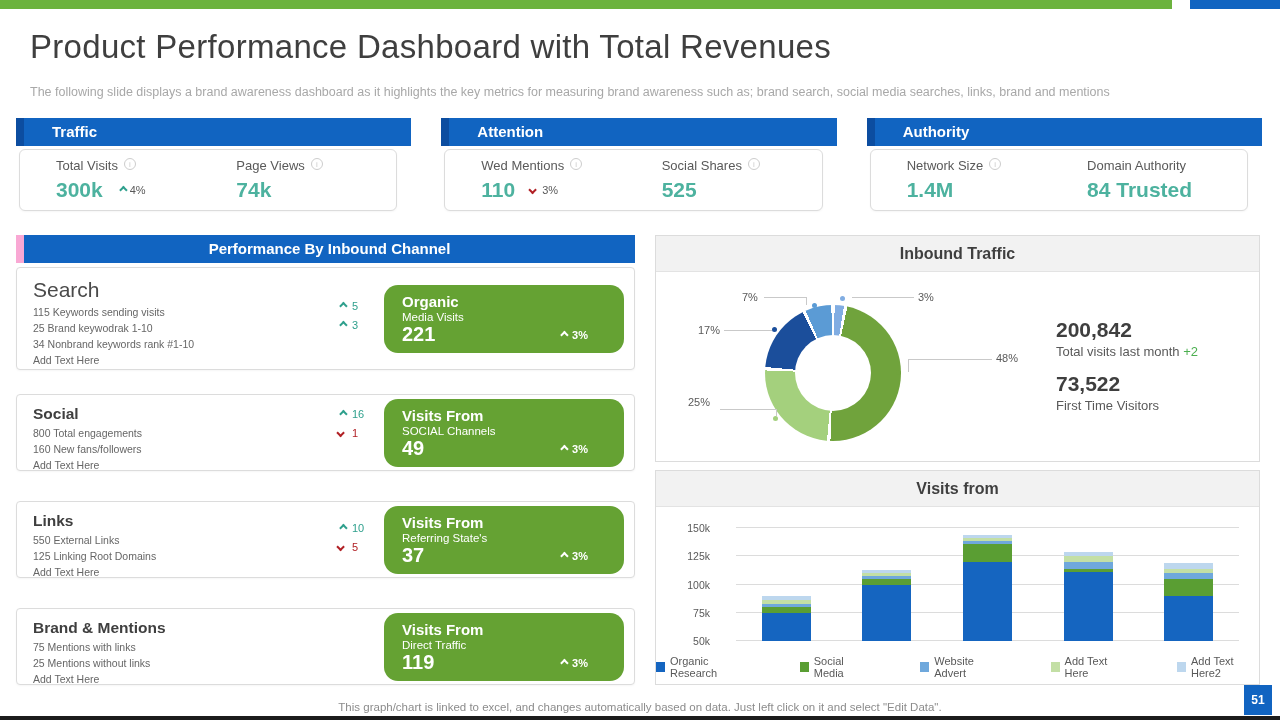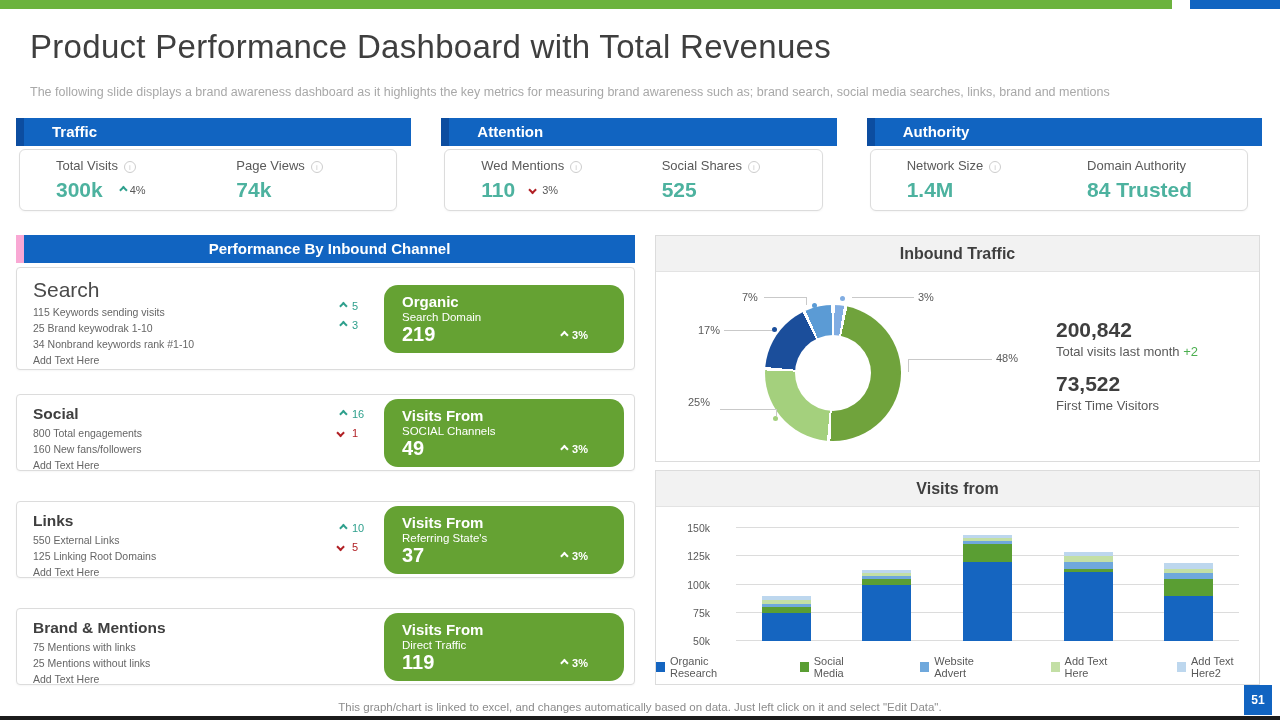--- a/index.html
+++ b/index.html
@@ -12,21 +12,21 @@
   .topbar-blue  { position:absolute; left:1190px; right:0; top:0; height:9px; background:#1164C1; }
   .bottom-edge  { position:absolute; left:0; right:0; bottom:0; height:4px; background:#1c1c1c; }
 
   .page-title { position:absolute; left:30px; top:28px; font-size:33px; font-weight:400; color:#3f3f3f; letter-spacing:.3px; }
   .page-subtitle { position:absolute; left:30px; top:85px; font-size:12.5px; color:#a8a8a8; }
 
   
   .kpi-row { position:absolute; left:16px; right:18px; top:118px; display:grid; grid-template-columns:1fr 1fr 1fr; column-gap:30px; }
   .kpi-header { height:28px; line-height:28px; background:#1164C1; border-left:8px solid #0C4DA0; color:#fff; font-weight:bold; font-size:15px; padding-left:28px; }
   .kpi-card { margin:3px 14px 0 3px; height:62px; background:#fff; border:1px solid #dcdcdc; border-radius:6px; box-shadow:0 1px 2px rgba(0,0,0,.04); display:grid; grid-template-columns:53% 47%; align-items:center; padding-left:36px; }
-  .metric-label { display:flex; align-items:flex-end; gap:6px; font-size:13px; color:#595959; margin-bottom:5px; }
+  .metric-label { display:flex; align-items:flex-start; gap:6px; font-size:13px; color:#595959; margin-bottom:5px; }
   .info-icon { display:inline-block; width:12px; height:12px; border:1px solid #cdcdcd; border-radius:50%; color:#cdcdcd; font-size:8px; line-height:11px; text-align:center; font-style:normal; }
   .metric-value-row { display:flex; align-items:center; }
   .metric-value { font-size:21px; font-weight:bold; color:#4DB29F; }
   .delta { display:flex; align-items:center; gap:5px; margin-left:16px; font-size:11px; color:#595959; }
   .chev { display:inline-block; width:6px; height:6px; border-style:solid; border-width:2.5px 2.5px 0 0; border-color:currentColor; }
   .chev.up { transform:rotate(-45deg) translate(1px,1px); }
   .chev.down { transform:rotate(135deg) translate(1px,1px); }
   .teal { color:#2FA08D; }
   .red { color:#B12025; }
   .white { color:#fff; }
@@ -191,23 +191,23 @@
             <i class="chev up"></i>
             <span>5</span>
           </div>
         <div class="d-item teal">
             <i class="chev up"></i>
             <span>3</span>
           </div>
       </div>
       <div class="green-card" style="top:17px;">
         <div class="gc-title">Organic</div>
-        <div class="gc-sub">Search Domain</div>
+        <div class="gc-sub">Media Visits</div>
         <div class="gc-row">
-            <span class="gc-value">219</span>
+            <span class="gc-value">221</span>
           <span class="gc-delta">
               <i class="chev up white"></i>
               <span>3%</span>
             </span>
           </div>
       </div>
     </div>
 
     <div class="channel-card ch-card-sm">
       <div class="ch-title-bold">Social</div>

